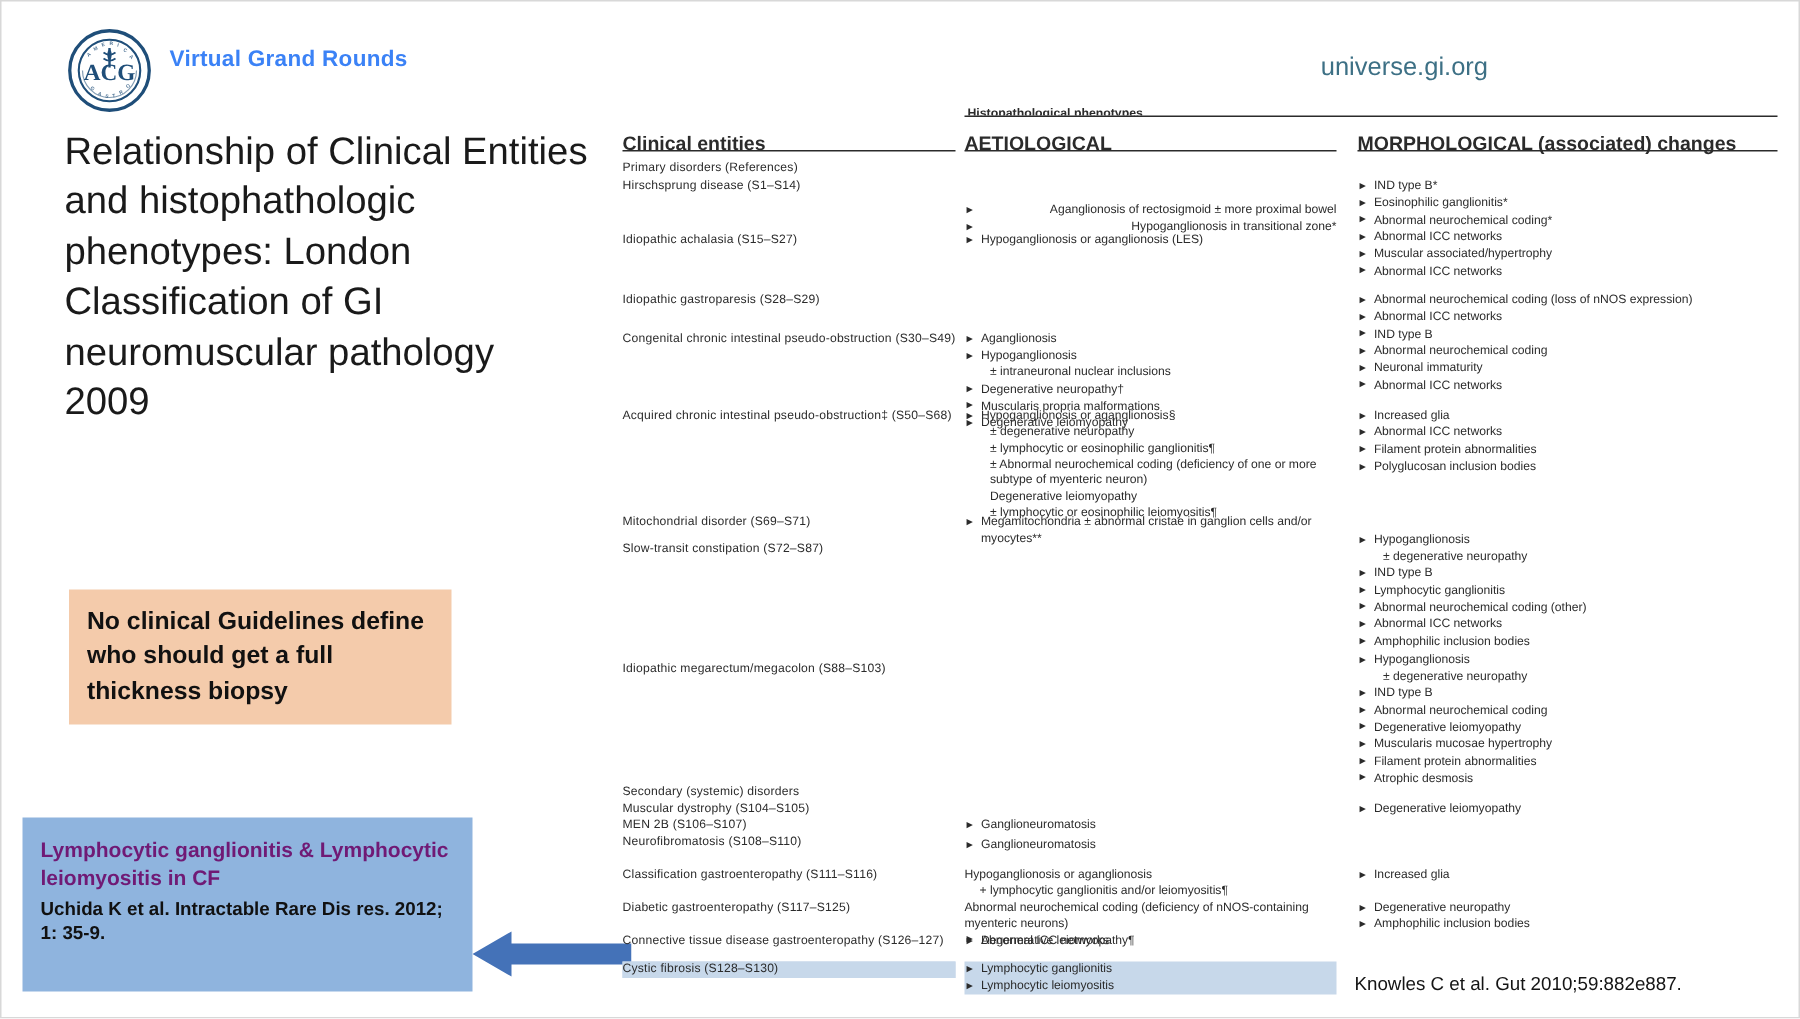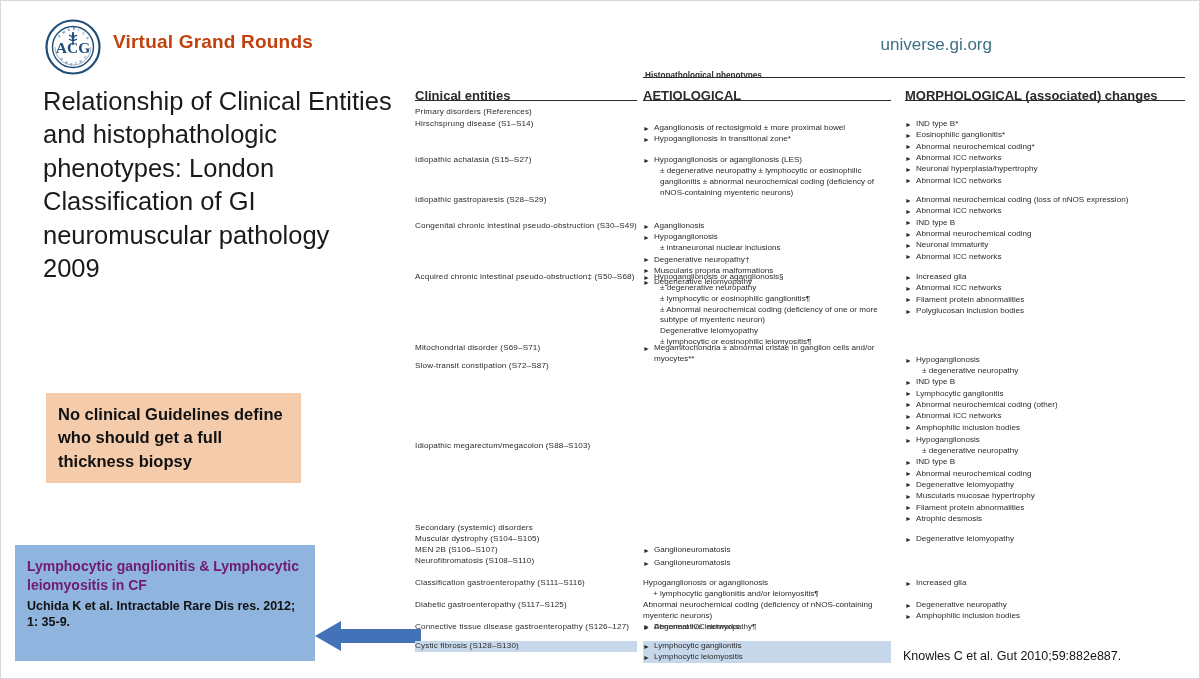--- a/index.html
+++ b/index.html
@@ -28,23 +28,23 @@
     height: 72px;
   }
   #acg-logo {
     position: absolute;
     left: 44px; top: 18px;
     width: 56px; height: 56px;
   }
   #brand-title {
     position: absolute;
     left: 112px; top: 30px;
-    font-size: 19px;
-    font-weight: bold;
-    color: #c2410c;
+    font-size: 15px;
+    font-weight: bold;
+    color: #3b82f6;
     letter-spacing: .2px;
     white-space: nowrap;
   }
   #site-url {
     position: absolute;
     right: 22px; top: 34px;
     font-size: 17px;
     color: #3d7085;
     white-space: nowrap;
   }
@@ -249,44 +249,43 @@
     <div class="hdr-label" style="left:228px; top:17px;">AETIOLOGICAL</div>
     <div class="hdr-label" style="left:490px; top:17px;">MORPHOLOGICAL (associated) changes</div>
 
     <div class="hdr-rule" style="left:0px; top:29px; width:222px;"></div>
     <div class="hdr-rule" style="left:228px; top:29px; width:248px;"></div>
     <div class="hdr-rule" style="left:490px; top:29px; width:280px;"></div>
 
     <div class="cell col-a sect" style="top:36px;">Primary disorders (References)</div>
 
     <div class="cell col-a entity" style="top:48px;">Hirschsprung disease (S1–S14)</div>
-    <div class="cell col-b" style="top:52px;">
+    <div class="cell col-b" style="top:64px;text-align:right;">
       <ul class="blist">
         <li><span class="arw">►</span><span>Aganglionosis of rectosigmoid ± more proximal bowel</span></li>
         <li><span class="arw">►</span><span>Hypoganglionosis in transitional zone*</span></li>
       </ul>
     </div>
     <div class="cell col-c" style="top:48px;">
       <ul class="blist">
         <li><span class="arw">►</span><span>IND type B*</span></li>
         <li><span class="arw">►</span><span>Eosinophilic ganglionitis*</span></li>
         <li><span class="arw">►</span><span>Abnormal neurochemical coding*</span></li>
         <li><span class="arw">►</span><span>Abnormal ICC networks</span></li>
-        <li><span class="arw">►</span><span>Neuronal hyperplasia/hypertrophy</span></li>
+        <li><span class="arw">►</span><span>Muscular associated/hypertrophy</span></li>
         <li><span class="arw">►</span><span>Abnormal ICC networks</span></li>
       </ul>
     </div>
 
     <div class="cell col-a entity" style="top:84px;">Idiopathic achalasia (S15–S27)</div>
     <div class="cell col-b" style="top:84px;">
       <ul class="blist">
         <li>
           <span class="arw">►</span>
           <span>Hypoganglionosis or aganglionosis (LES)</span>
-          <span class="sub">± degenerative neuropathy ± lymphocytic or eosinophilic ganglionitis ± abnormal neurochemical coding (deficiency of nNOS-containing myenteric neurons)</span>
         </li>
       </ul>
     </div>
 
     <div class="cell col-a entity" style="top:124px;">Idiopathic gastroparesis (S28–S29)</div>
     <div class="cell col-c" style="top:124px;">
       <ul class="blist">
         <li><span class="arw">►</span><span>Abnormal neurochemical coding (loss of nNOS expression)</span></li>
         <li><span class="arw">►</span><span>Abnormal ICC networks</span></li>
         <li><span class="arw">►</span><span>IND type B</span></li>

